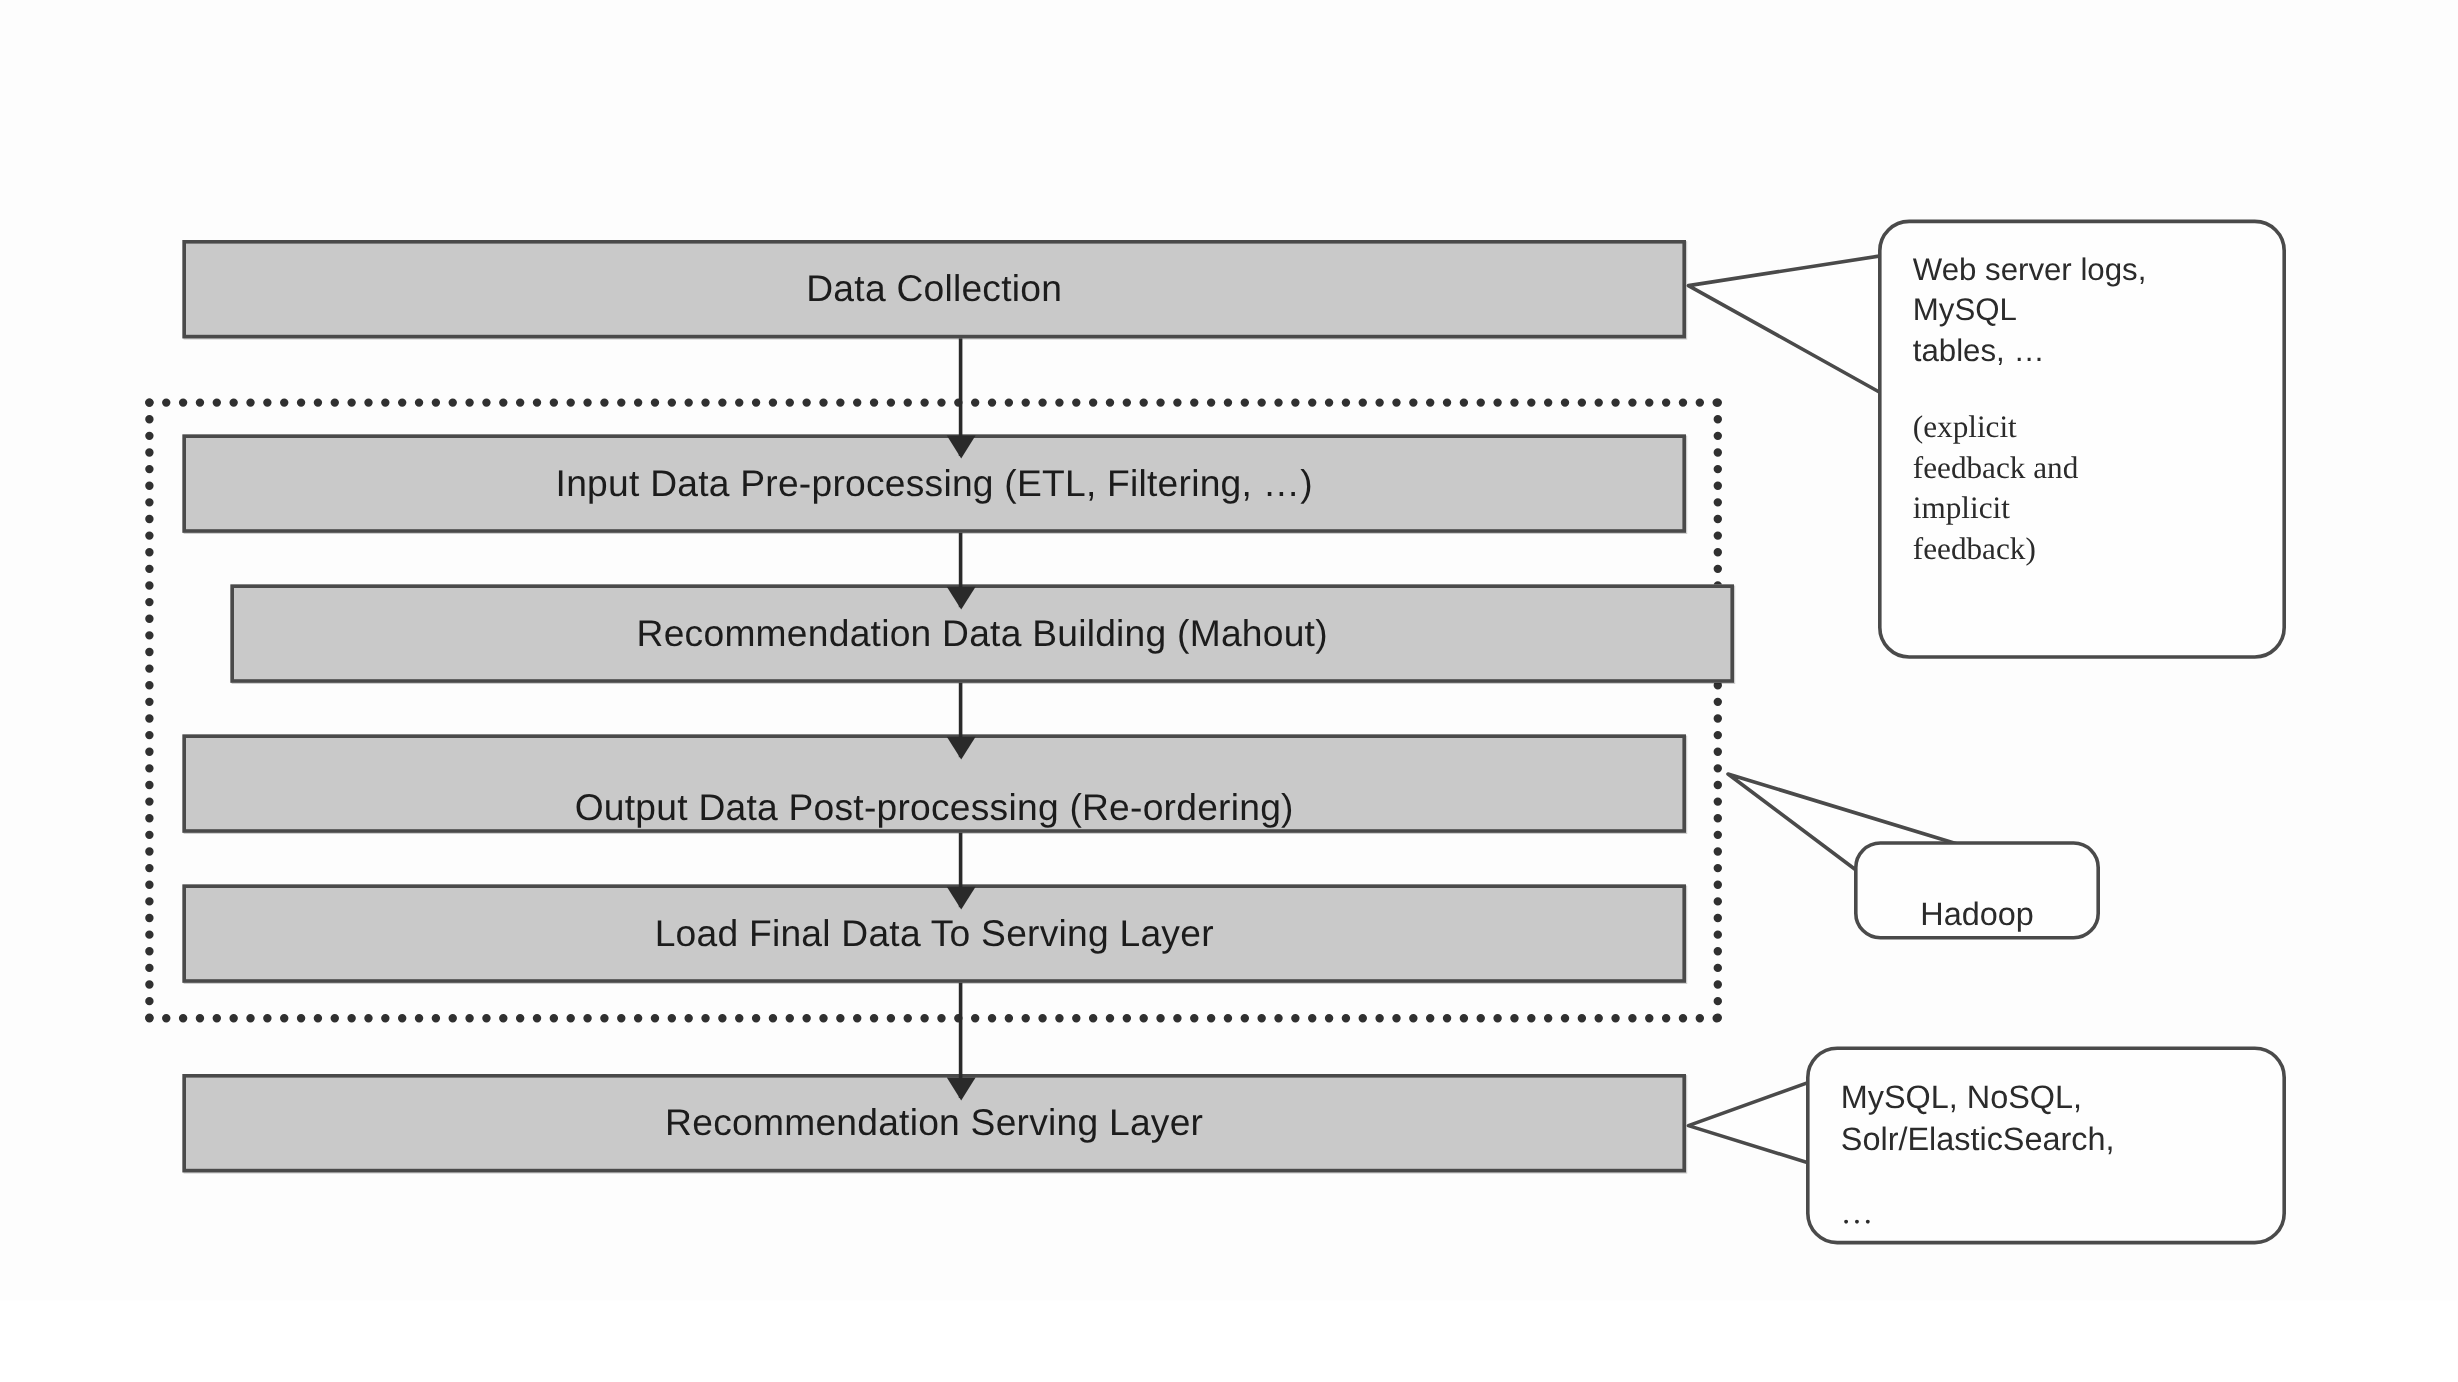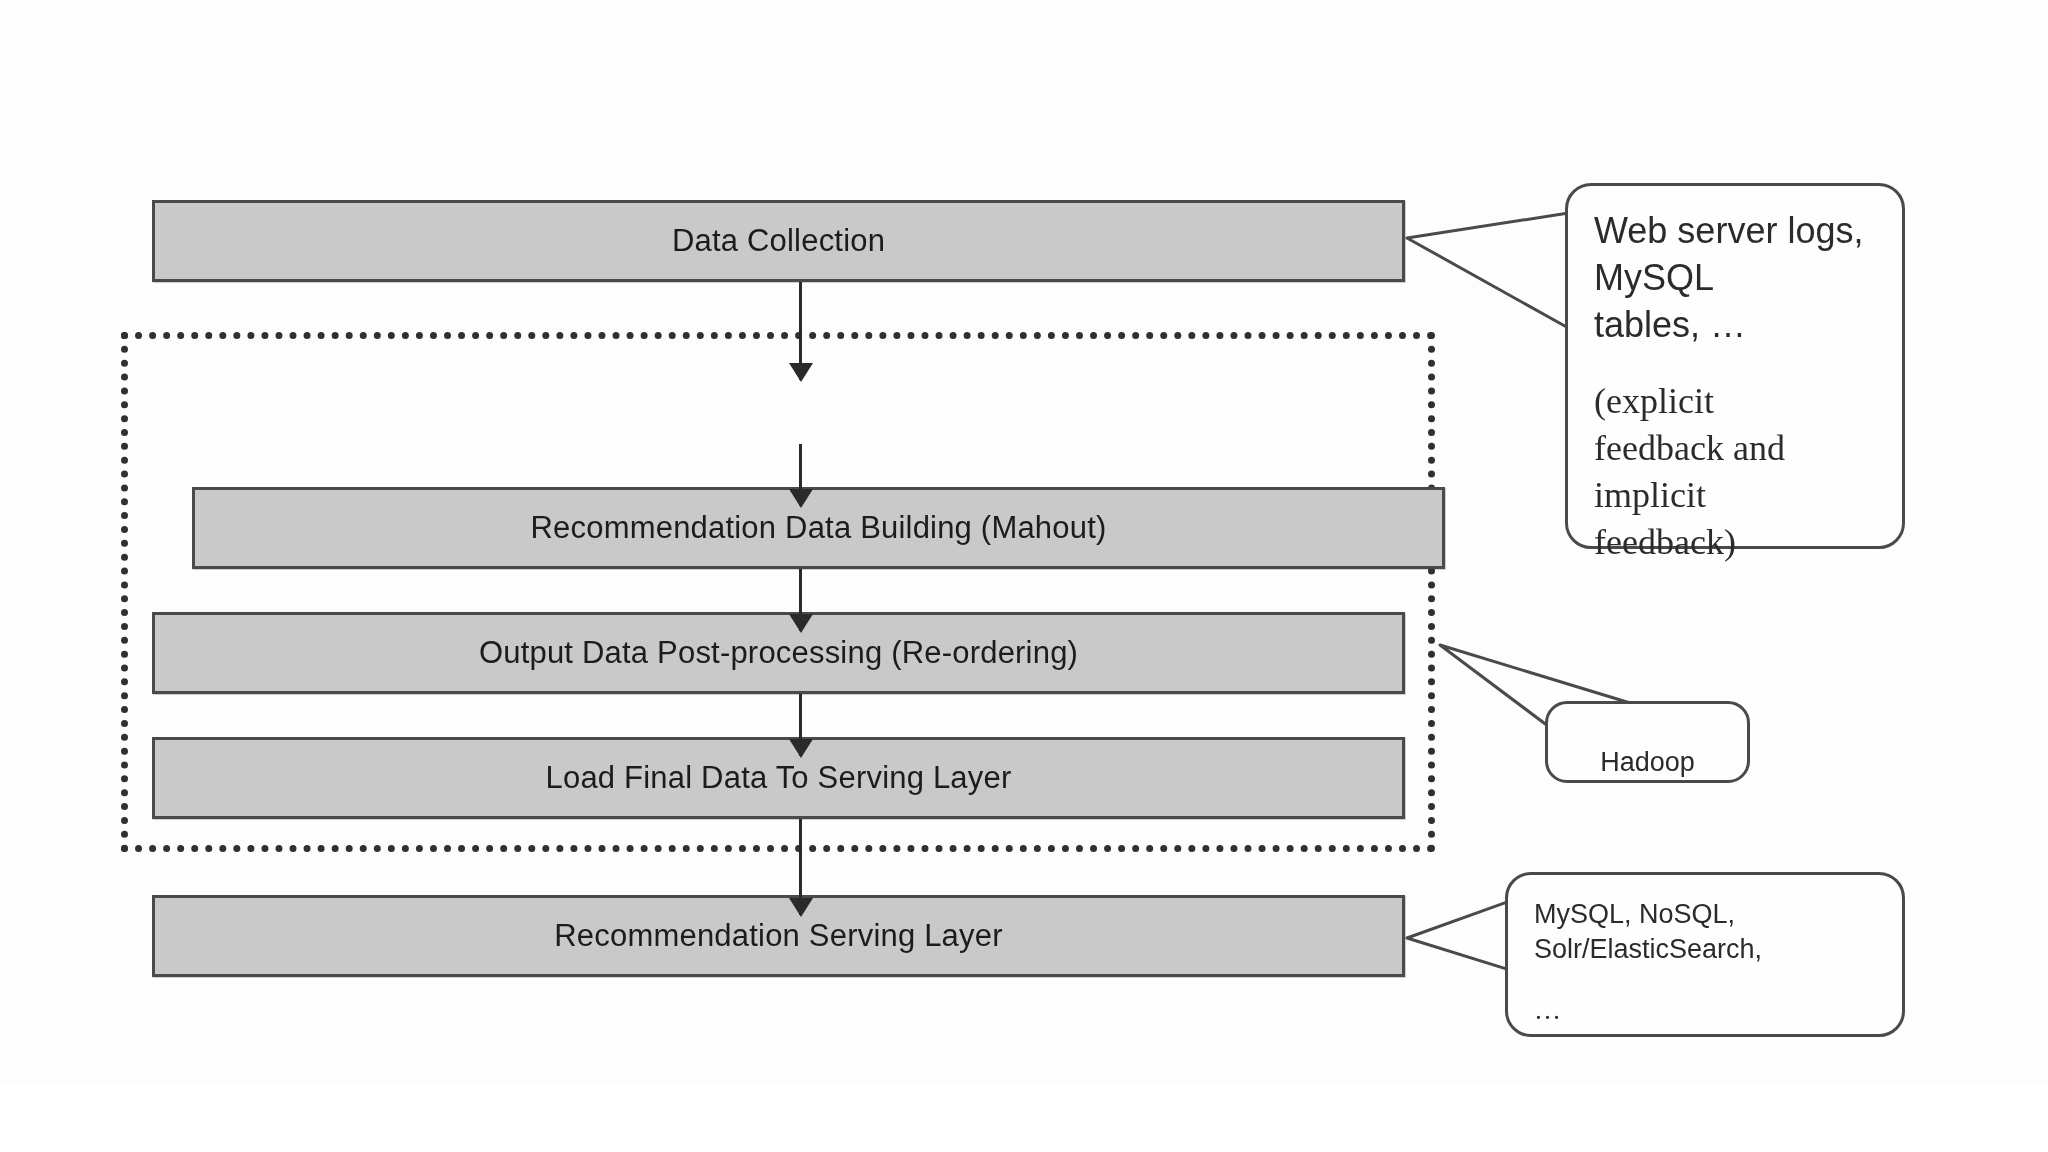--- a/index.html
+++ b/index.html
@@ -49,21 +49,21 @@
     font-size: 31px;
     color: #1c1c1c;
     letter-spacing: 0.2px;
     white-space: nowrap;
     text-align: center;
   }
 
   #box-collection      { top: 200px; }
   #box-preprocessing   { top: 362px; }
   #box-building        { top: 487px; margin-left: 40px; }
-  #box-postprocessing  { top: 612px; }
+  #box-postprocessing  { top: 612px; align-items: flex-end; }
   #box-load            { top: 737px; }
   #box-serving         { top: 895px; }
 
   
   .arrow {
     position: absolute;
     left: 799px;
     width: 3px;
     background: #2a2a2a;
   }
@@ -89,21 +89,21 @@
   .callout {
     position: absolute;
     background: #fefefe;
     border: 3px solid #4a4a4a;
     border-radius: 26px;
     box-sizing: border-box;
     padding: 22px 26px;
   }
   .callout p {
     margin: 0;
-    font-size: 36px;
+    font-size: 26px;
     line-height: 1.30;
     color: #2b2b2b;
     white-space: pre-line;
   }
   .callout p + p { margin-top: 30px; font-family: Liberation Serif, serif; }
 
   #callout-sources {
     left: 1565px;
     top: 183px;
     width: 340px;
@@ -145,20 +145,23 @@
 <body>
 
 <div id="canvas">
 
   <div class="group-region"></div>
 
   <div class="proc-box" id="box-collection">
     <span class="proc-label">Data Collection</span>
   </div>
 
+  <div class="proc-box" id="box-preprocessing">
+    <span class="proc-label">Input Data Pre-processing (ETL, Filtering, …)</span>
+  </div>
 
   <div class="proc-box" id="box-building">
     <span class="proc-label">Recommendation Data Building (Mahout)</span>
   </div>
 
   <div class="proc-box" id="box-postprocessing">
     <span class="proc-label">Output Data Post-processing (Re-ordering)</span>
   </div>
 
   <div class="proc-box" id="box-load">

